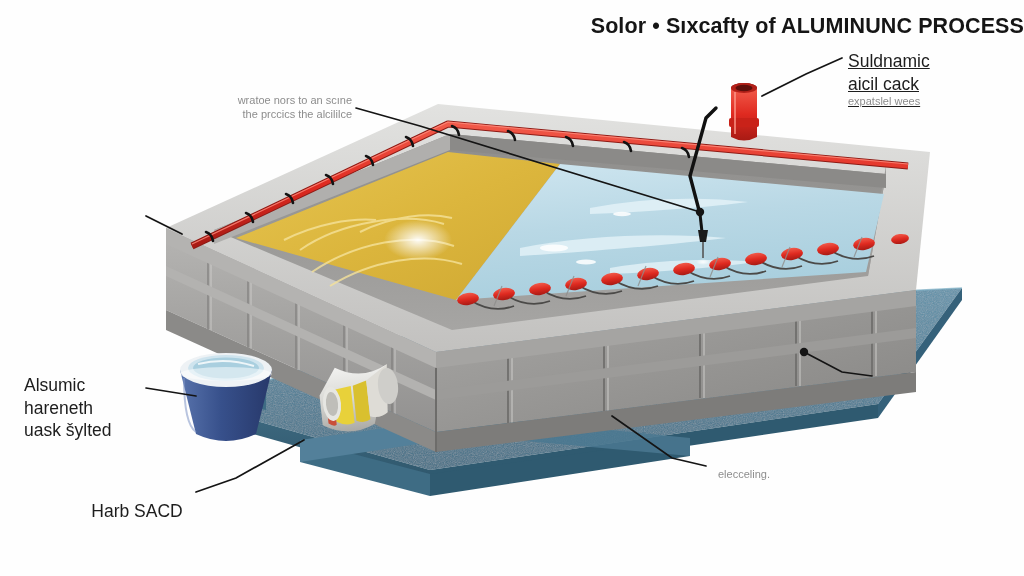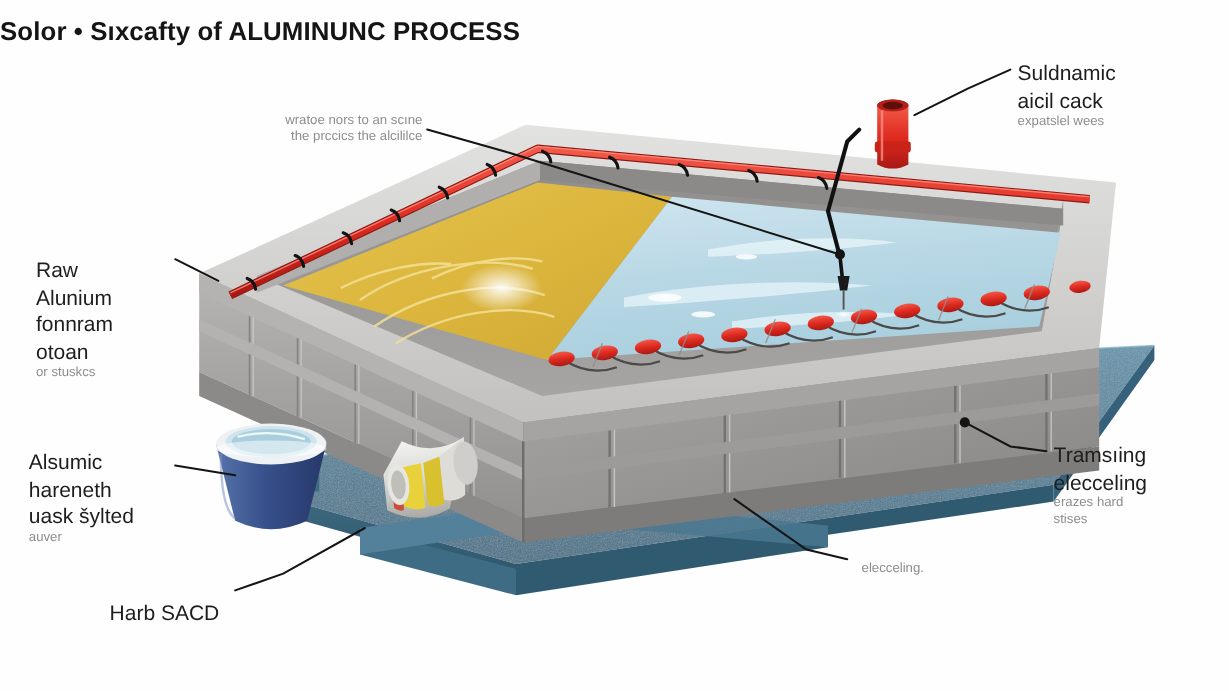--- a/index.html
+++ b/index.html
@@ -13,21 +13,21 @@
     position: relative;
     width: 1024px; height: 576px;
     background: #fefefe;
   }
   #art { position: absolute; inset: 0; }
 
   
   .title {
     position: absolute;
     left: 0; right: 0; top: 14px;
-    text-align: left;
+    text-align: right;
     font-size: 21.5px;
     font-weight: bold;
     color: #151515;
     letter-spacing: .1px;
     white-space: nowrap;
   }
 
   
   .label {
     position: absolute;
@@ -39,21 +39,21 @@
   .label .sub {
     display: block;
     color: #8d8d8d;
     font-size: 11px;
     line-height: 1.26;
   }
   .label.r { text-align: right; }
   .label.l { text-align: left; }
 
   #lbl-top-left   { left: 104px; top: 72px;  width: 248px; text-align: right; }
-  #lbl-top-right  { left: 848px; top: 28px;  width: 172px; text-align: left; }
+  #lbl-top-right  { left: 848px; top: 28px;  width: 172px; text-align: left; text-decoration: underline; }
   #lbl-raw        { left: 30px;  top: 192px; width: 130px; text-align: left; }
   #lbl-alsumic    { left: 24px;  top: 352px; width: 140px; text-align: left; }
   #lbl-harb       { left: 62px;  top: 478px; width: 150px; text-align: center; }
   #lbl-trams      { left: 878px; top: 346px; width: 146px; text-align: left; }
   #lbl-cetociic   { left: 916px; top: 446px; width: 200px; text-align: left; }
   #lbl-cetociic.shift { left: 718px; }
 </style>
 </head>
 <body>
 
@@ -363,43 +363,29 @@
     <span class="sub">wratoe nors to an scıne
 the prccics the alcililce</span>
   </div>
 
   <div class="label l" id="lbl-top-right">
     <span>Suldnamic
 aicil cack</span>
     <span class="sub">expatslel wees</span>
   </div>
 
-  <div class="label l" id="lbl-raw">
-    <span>Raw
-Alunium
-fonnram
-otoan</span>
-    <span class="sub">or stuskcs</span>
-  </div>
 
   <div class="label l" id="lbl-alsumic">
     <span>Alsumic
 hareneth
 uask šylted</span>
-    <span class="sub">auver</span>
   </div>
 
   <div class="label l" id="lbl-harb">
     <span>Harb SACD</span>
   </div>
 
-  <div class="label l" id="lbl-trams">
-    <span>Tramsıing
-elecceling</span>
-    <span class="sub">erazes hard
-stises</span>
-  </div>
 
   <div class="label l shift" id="lbl-cetociic">
     <span class="sub">elecceling.</span>
   </div>
 
 </div>
 
 </body></html>

